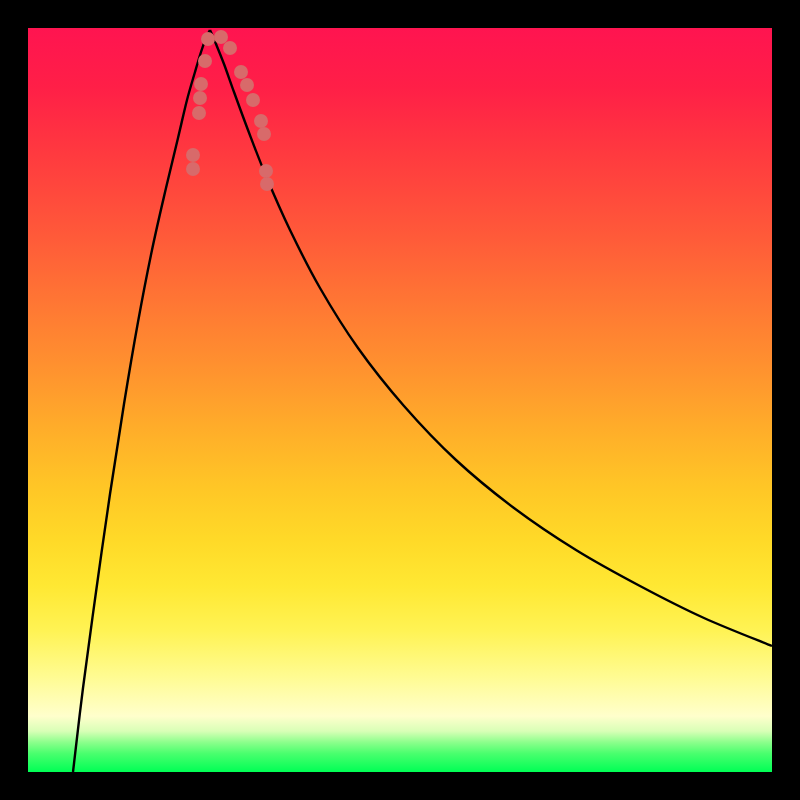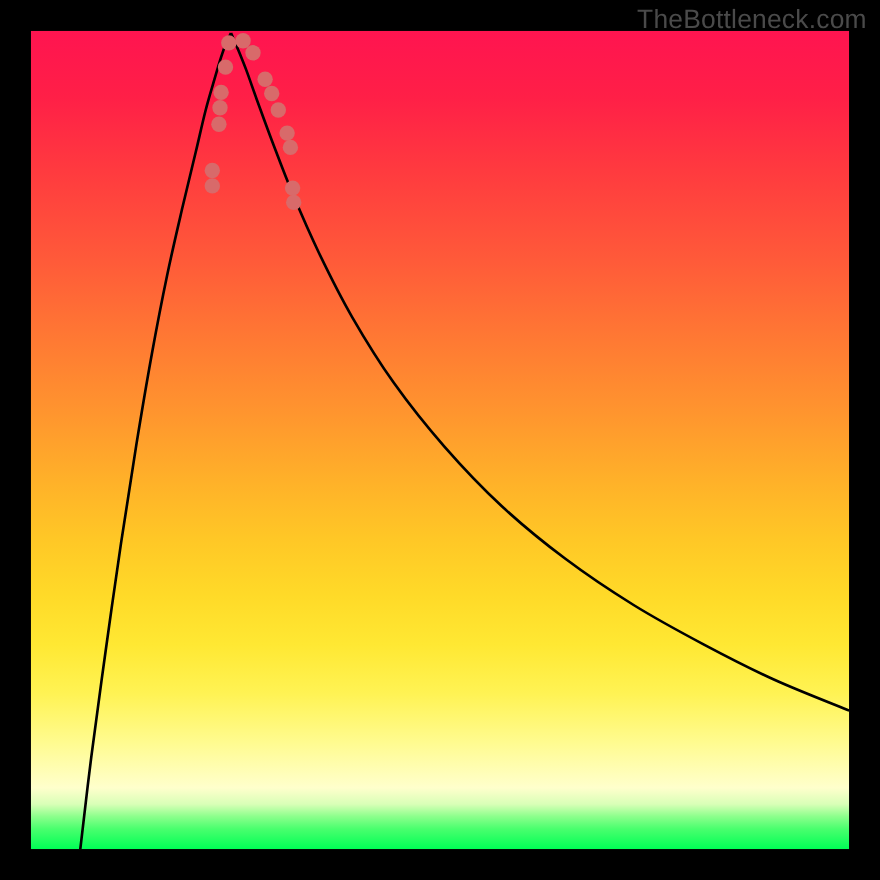--- a/index.html
+++ b/index.html
@@ -91,14 +91,13 @@
           <circle cx="219" cy="57" r="7" fill="#d86a6a"></circle>
           <circle cx="225" cy="72" r="7" fill="#d86a6a"></circle>
           <circle cx="233" cy="93" r="7" fill="#d86a6a"></circle>
           <circle cx="236" cy="106" r="7" fill="#d86a6a"></circle>
           <circle cx="238" cy="143" r="7" fill="#d86a6a"></circle>
           <circle cx="239" cy="156" r="7" fill="#d86a6a"></circle>
         </g>
     </svg>
   </div>
 
-  <div class="watermark">TheBottleneck.com</div>
 </div>
 
 </body></html>

